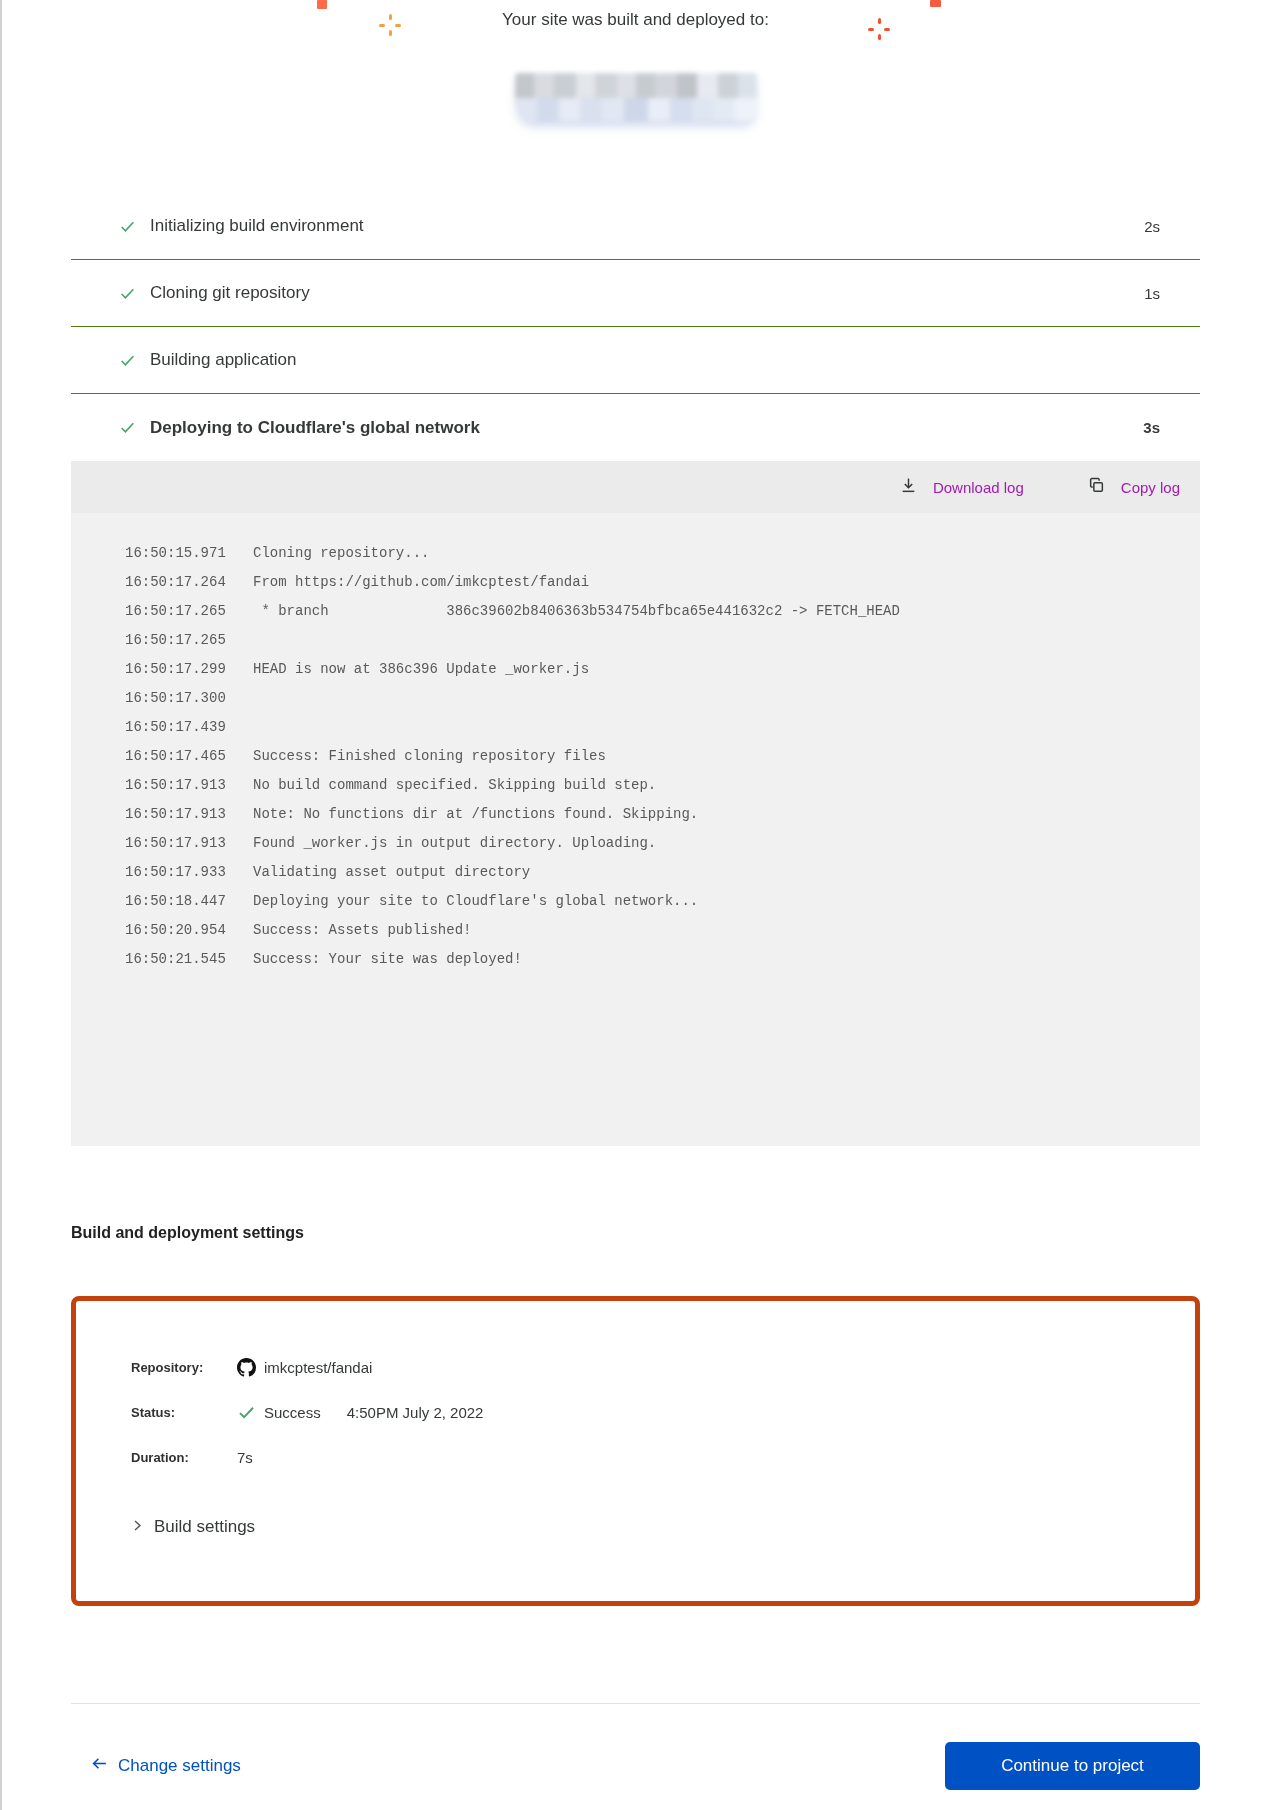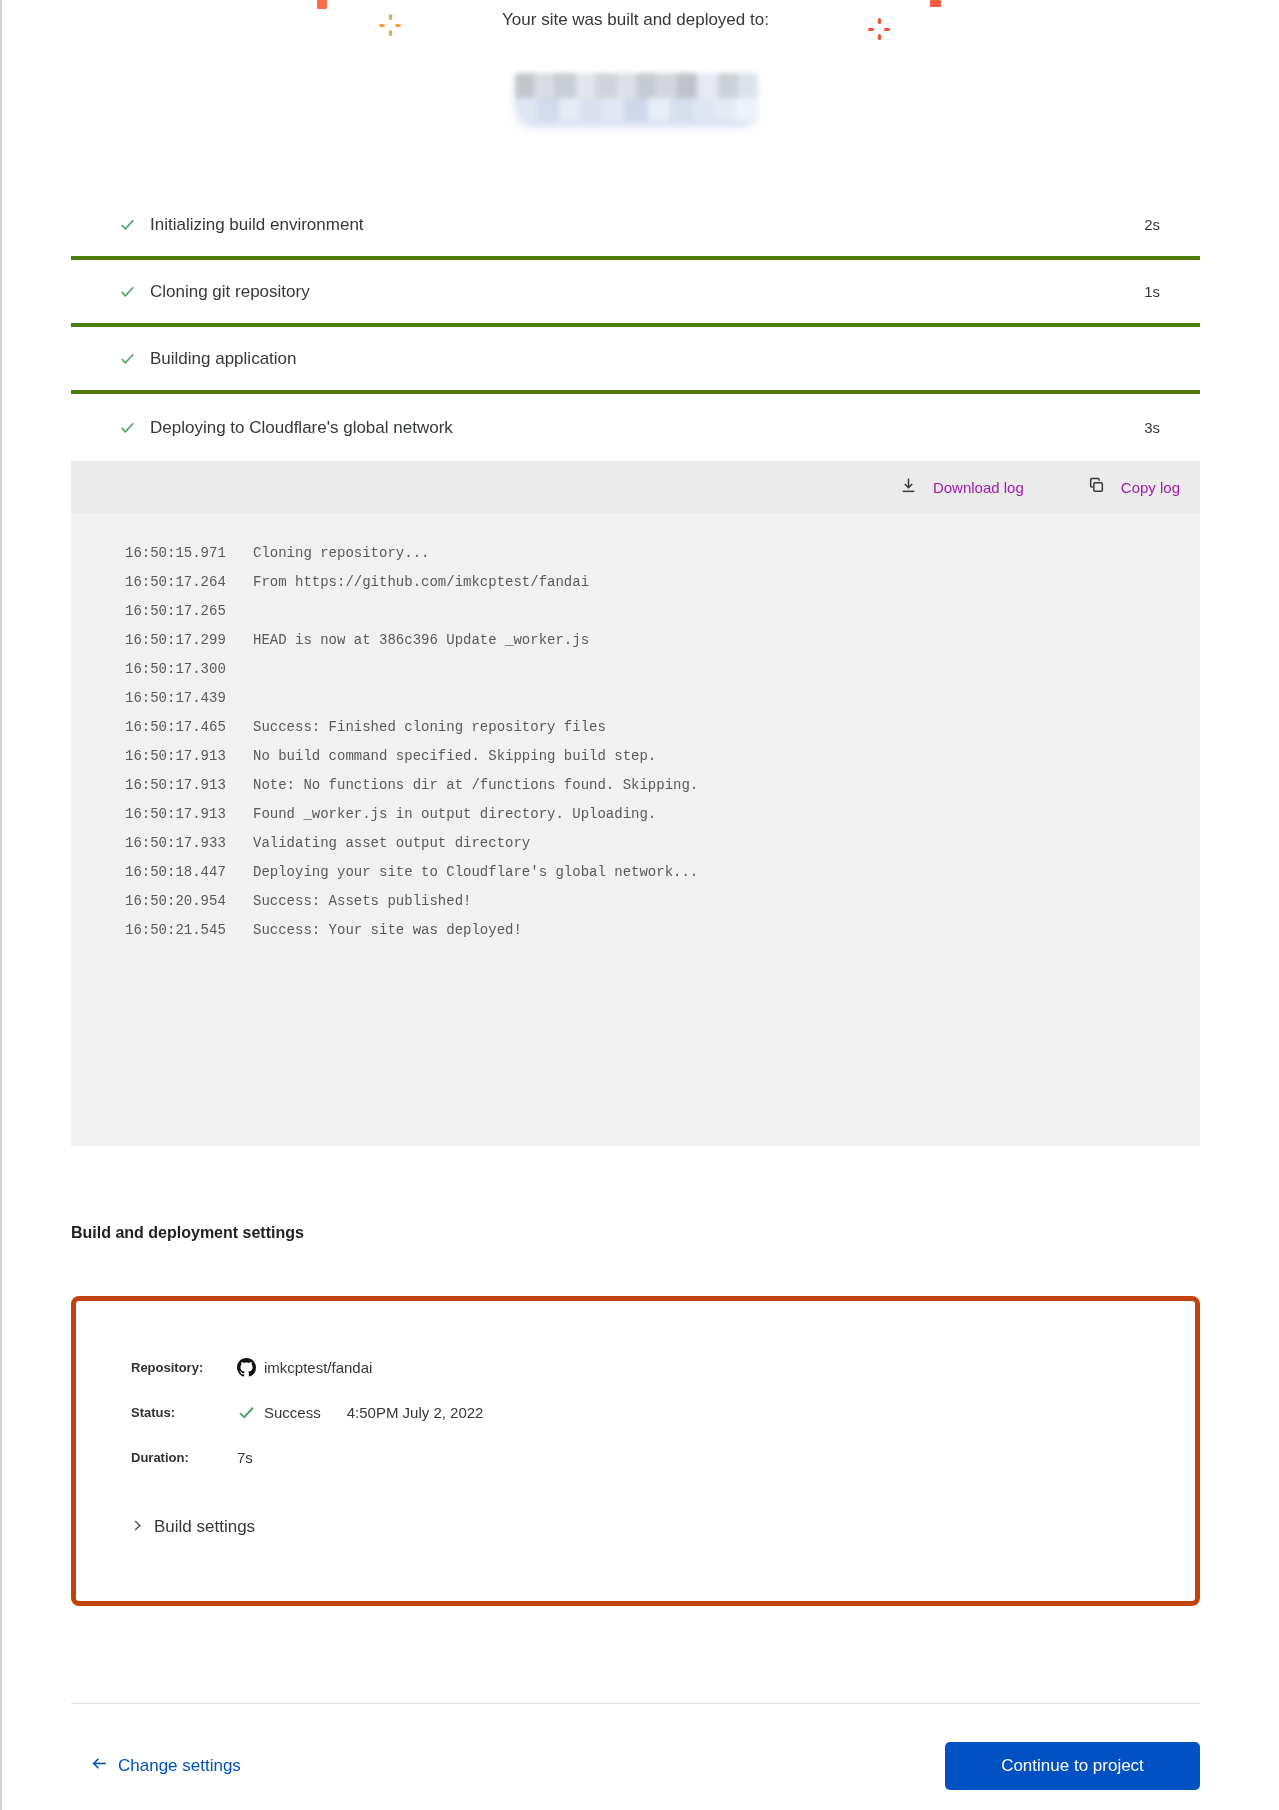--- a/index.html
+++ b/index.html
@@ -39,23 +39,23 @@
     background: linear-gradient(90deg,#c2c7cb 0 8%,#d8dbe0 8% 16%,#c9ced3 16% 25%,#e3e6ea 25% 33%,#cfd4d8 33% 42%,#dde0e5 42% 50%,#c6cbd0 50% 58%,#d2d6db 58% 67%,#bfc4c9 67% 75%,#e7eaf0 75% 84%,#ccd1d6 84% 92%,#dbe2ea 92% 100%);
   }
   .redacted-row2 { height: 23px;
     background: linear-gradient(90deg,#dfe5f1 0 9%,#d2dbeb 9% 18%,#e6ebf5 18% 27%,#d9e1ee 27% 36%,#e2e8f3 36% 45%,#cdd7e9 45% 55%,#e8eef7 55% 64%,#d5deee 64% 73%,#dee6f2 73% 82%,#e4eaf4 82% 91%,#eef2f9 91% 100%);
   }
 
   
   .steps { }
   .step-row {
     height: 67px; display: flex; align-items: center;
-    padding: 0 40px 0 48px; border-bottom: 4px solid #4d7c0f;
-  }
-  .step-row:last-child { border-bottom: none; }
+    padding: 0 40px 0 48px; border-bottom: 1px solid #4d7c0f;
+  }
+  .step-row:last-child { border-bottom: none; font-weight: bold; }
   .step-row .check { flex: 0 0 17px; height: 17px; }
   .step-label { margin-left: 14px; font-size: 17px; color: #36393a; }
   .step-duration { margin-left: auto; font-size: 15px; color: #36393a; }
 
   
   .log-header {
     height: 52px; background: #ebebeb; display: flex; align-items: center;
     justify-content: flex-end; padding-right: 20px; gap: 64px;
   }
   .log-btn {
@@ -184,20 +184,21 @@
           <rect x="5.5" y="5.5" width="8" height="8" rx="1"></rect>
           <path d="M10.5 3.5v-1a1 1 0 0 0-1-1h-6a1 1 0 0 0-1 1v6a1 1 0 0 0 1 1h1"></path>
         </svg>
       </span>
       <span>Copy log</span>
     </button>
   </div>
   <div class="log-body">
       <div class="log-line"><span class="log-time">16:50:15.971</span><span class="log-msg">Cloning repository...</span></div>
       <div class="log-line"><span class="log-time">16:50:17.264</span><span class="log-msg">From https://github.com/imkcptest/fandai</span></div>
+      <div class="log-line"><span class="log-time">16:50:17.265</span><span class="log-msg"> * branch              386c39602b8406363b534754bfbca65e441632c2 -&gt; FETCH_HEAD</span></div>
       <div class="log-line"><span class="log-time">16:50:17.265</span><span class="log-msg"></span></div>
       <div class="log-line"><span class="log-time">16:50:17.299</span><span class="log-msg">HEAD is now at 386c396 Update _worker.js</span></div>
       <div class="log-line"><span class="log-time">16:50:17.300</span><span class="log-msg"></span></div>
       <div class="log-line"><span class="log-time">16:50:17.439</span><span class="log-msg"></span></div>
       <div class="log-line"><span class="log-time">16:50:17.465</span><span class="log-msg">Success: Finished cloning repository files</span></div>
       <div class="log-line"><span class="log-time">16:50:17.913</span><span class="log-msg">No build command specified. Skipping build step.</span></div>
       <div class="log-line"><span class="log-time">16:50:17.913</span><span class="log-msg">Note: No functions dir at /functions found. Skipping.</span></div>
       <div class="log-line"><span class="log-time">16:50:17.913</span><span class="log-msg">Found _worker.js in output directory. Uploading.</span></div>
       <div class="log-line"><span class="log-time">16:50:17.933</span><span class="log-msg">Validating asset output directory</span></div>
       <div class="log-line"><span class="log-time">16:50:18.447</span><span class="log-msg">Deploying your site to Cloudflare's global network...</span></div>

